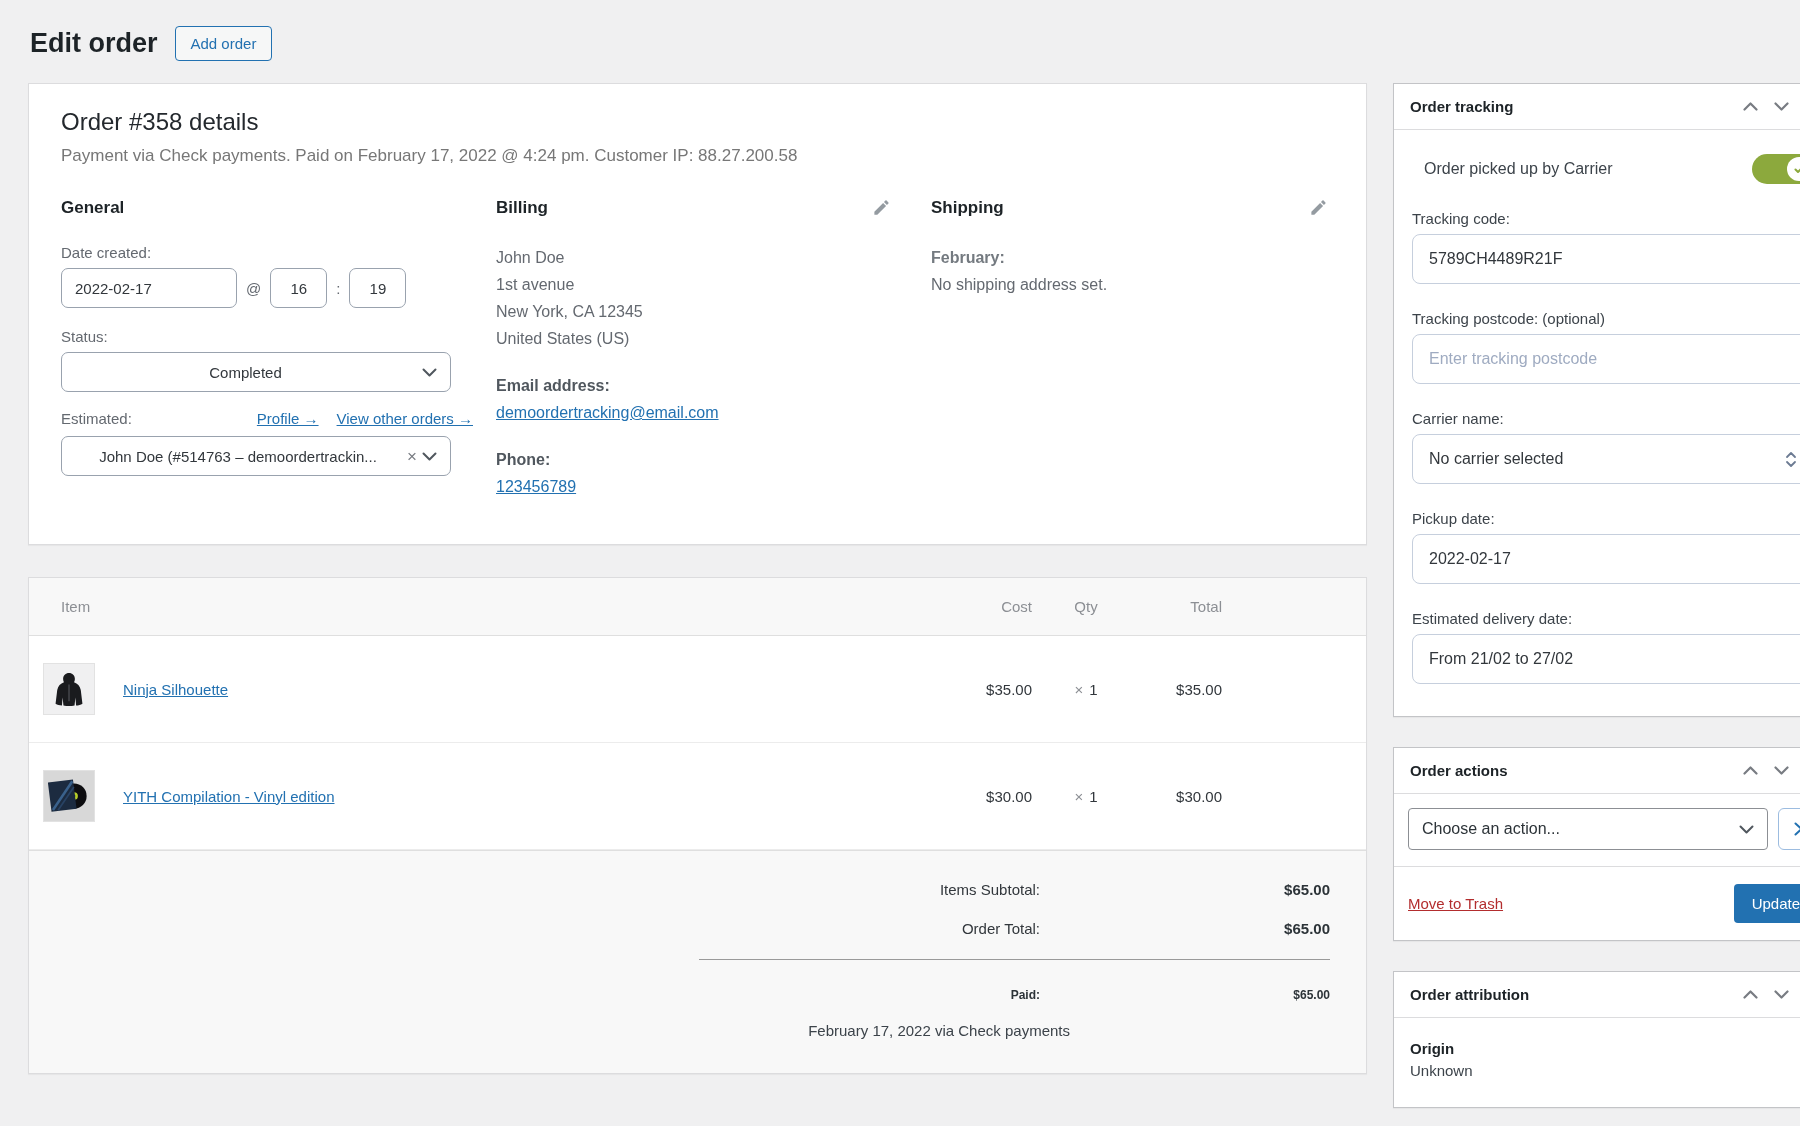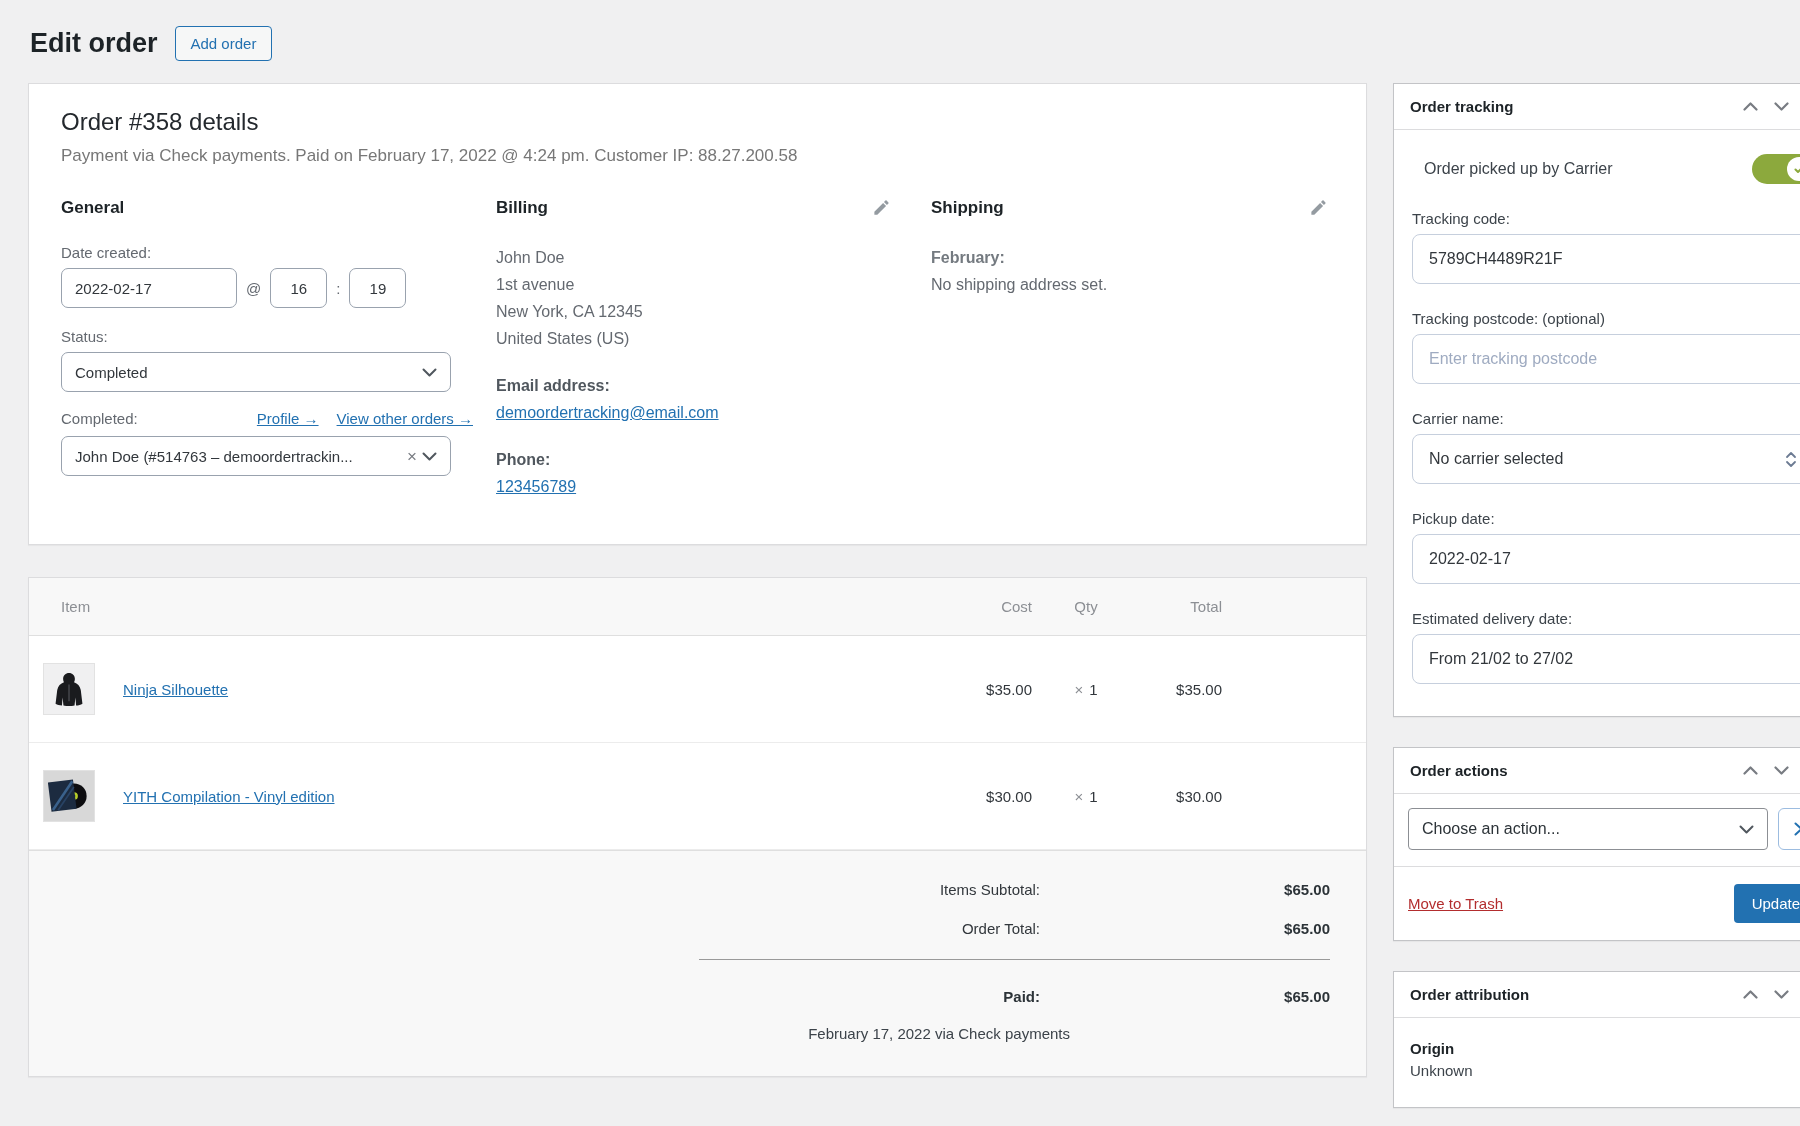--- a/index.html
+++ b/index.html
@@ -42,21 +42,21 @@
     font-family:inherit; font-size:15px; color:#32373c; background:#fff;
     border:1px solid #99a2ae; border-radius:7px; height:40px; padding:0 13px;
   }
   .date-input { width:176px; }
   .time-input { width:57px; text-align:center; padding:0 6px; }
   .sep { font-size:15px; color:#646970; }
 
   .select {
     width:390px; height:40px; background:#fff; border:1px solid #99a2ae; border-radius:7px;
     display:flex; align-items:center; justify-content:space-between;
-    padding:0 13px; font-size:15px; color:#32373c; cursor:pointer;
+    padding:0 13px; font-size:15px; color:#32373c; cursor:pointer;text-align:center;
   }
   .status-select { margin-bottom:18px; }
   .customer-row { display:flex; align-items:center; width:412px; margin-bottom:9px; }
   .customer-row .field-label { margin:0; flex:1; }
   .wp-link { color:#2271b1; text-decoration:underline; font-size:15px; }
   .customer-row .wp-link { margin-left:18px; white-space:nowrap; }
   .sel-val { white-space:nowrap; overflow:hidden; flex:1; }
   .sel-icons { display:flex; align-items:center; gap:5px; flex:0 0 auto; padding-left:6px; }
   .clear-x { color:#787c82; font-size:17px; line-height:1; }
 
@@ -83,21 +83,21 @@
   .item-link { font-size:15px; color:#2271b1; }
   td.c-cost, td.c-total { text-align:right; font-size:15px; color:#32373c; }
   td.c-qty { text-align:center; font-size:15px; color:#32373c; }
   .qty-x { color:#8c8f94; margin-right:6px; }
 
   .totals { background:#f8f8f8; border-top:1px solid #dfdfdf; padding:30px 36px 34px; }
   .trow { display:flex; justify-content:flex-end; align-items:baseline; margin-bottom:22px; font-size:15px; }
   .tlabel { color:#32373c; }
   .tval { width:290px; text-align:right; font-weight:700; color:#2c3338; }
   .paid-block { width:631px; margin-left:auto; border-top:1px solid #9a9a9a; margin-top:4px; padding-top:28px; }
-  .paid-row { display:flex; justify-content:flex-end; align-items:baseline; font-size:15px; }
+  .paid-row { display:flex; justify-content:flex-end; align-items:baseline; font-size:12px; }
   .paid-label { font-weight:700; color:#2c3338; }
   .paid-date { text-align:right; margin:20px 260px 0 0; font-size:15px; color:#3c434a; }
 
   
   .postbox { background:#fff; border:1px solid #c3c4c7; box-shadow:0 1px 1px rgba(0,0,0,.04); }
   .postbox-header { display:flex; align-items:center; justify-content:space-between; padding:14px 16px; border-bottom:1px solid #dcdcde; }
   .postbox-title { font-size:15px; font-weight:700; color:#1d2327; margin:0; }
   .header-icons { display:flex; align-items:center; gap:16px; }
   .icon-btn { background:none; border:none; padding:0; cursor:pointer; line-height:0; }
 
@@ -178,21 +178,21 @@
             <label class="field-label">Status:</label>
             <div class="select status-select">
               <span class="sel-val">Completed</span>
               <span class="sel-icons">
                 <svg width="15" height="9" viewBox="0 0 15 9">
                     <polyline points="1.5,1.5 7.5,7.5 13.5,1.5" fill="none" stroke="#50575e" stroke-width="2" stroke-linecap="round" stroke-linejoin="round"></polyline>
                   </svg>
               </span>
             </div>
             <div class="customer-row">
-              <label class="field-label">Completed:</label>
+              <label class="field-label">Estimated:</label>
               <a href="#" class="wp-link">Profile →</a>
               <a href="#" class="wp-link">View other orders →</a>
             </div>
             <div class="select">
               <span class="sel-val">John Doe (#514763 – demoordertrackin...</span>
               <span class="sel-icons">
                 <span class="clear-x">×</span>
                 <svg width="15" height="9" viewBox="0 0 15 9">
                     <polyline points="1.5,1.5 7.5,7.5 13.5,1.5" fill="none" stroke="#50575e" stroke-width="2" stroke-linecap="round" stroke-linejoin="round"></polyline>
                   </svg>

